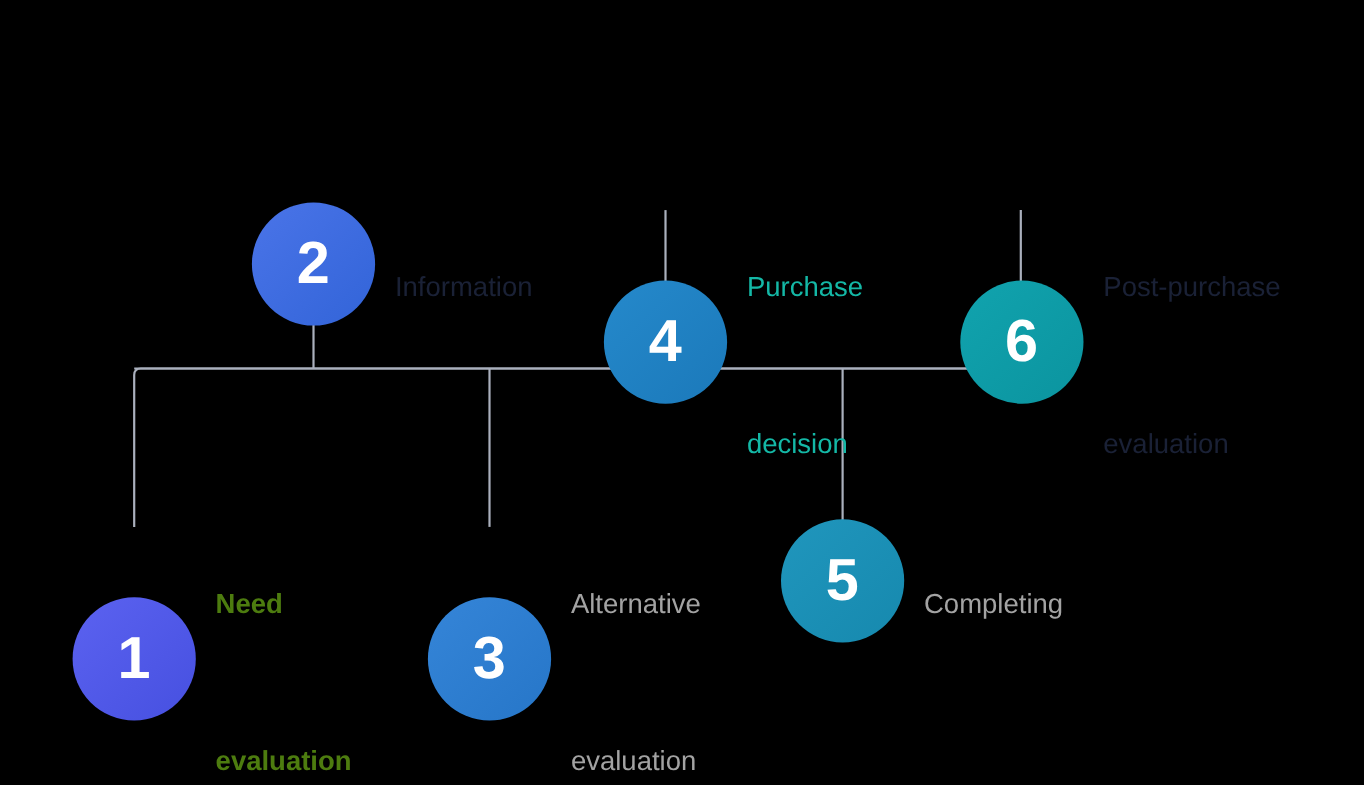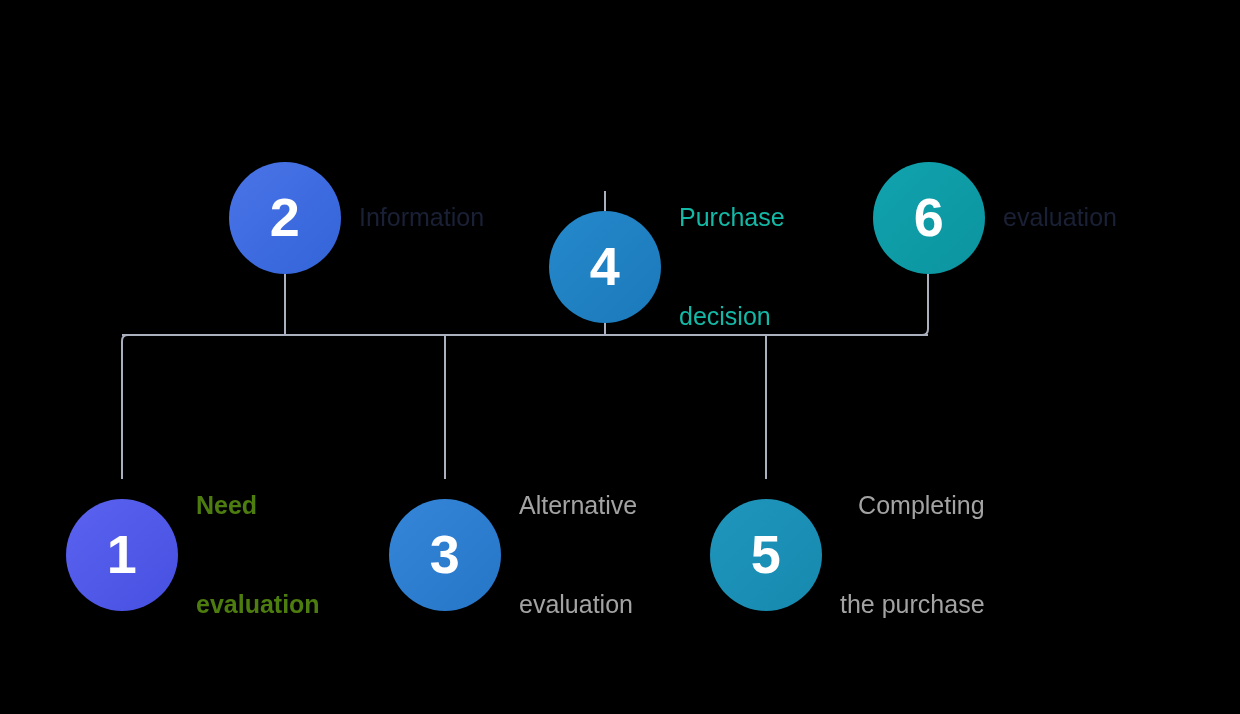--- a/index.html
+++ b/index.html
@@ -57,21 +57,21 @@
   }
   .label {
     margin-left: 18px;
     color: #1a2136;
     font-size: 25px;
     line-height: 33px;
     font-weight: 400;
     white-space: pre;
     font-family: "Liberation Sans", sans-serif;
   }
-  .label-line { display: block; }
+  .label-line { display: block; margin-top: 44px; }
 </style>
 </head>
 <body>
 
 <div id="stage" style="background: rgb(0, 0, 0);">
 
   <svg id="connectors" viewBox="0 0 1240 714" width="1240" height="714" aria-hidden="true">
 
     <path d="M 122 479 L 122 341 Q 122 335 128 335 L 928 335" fill="none" stroke="#aab0bd" stroke-width="2" stroke-linecap="butt"></path>
 
@@ -124,26 +124,26 @@
       <span class="label-line">decision</span>
     </div>
   </div>
 
   <div class="node" id="node-5" style="left:710px; top:423px;">
     <div class="circle" style="background: linear-gradient(135deg, rgb(32, 150, 189) 0%, rgb(22, 137, 174) 100%);">
       <span class="circle-num" style="color: rgb(255, 255, 255);">5</span>
     </div>
     <div class="label" style="color: #a3a3a3; text-align: right;">
       <span class="label-line">Completing</span>
-      <span class="label-line">the purchase</span>
     </div>
   </div>
 
   <div class="node" id="node-6" style="left:873px; top:135px;">
     <div class="circle" style="background: linear-gradient(135deg, rgb(17, 163, 174) 0%, rgb(11, 148, 159) 100%);">
       <span class="circle-num" style="color: rgb(255, 255, 255);">6</span>
     </div>
     <div class="label" style="color: rgb(26, 33, 54);">
+      <span class="label-line">Post-purchase</span>
       <span class="label-line">evaluation</span>
     </div>
   </div>
 
 </div>
 
 </body></html>

